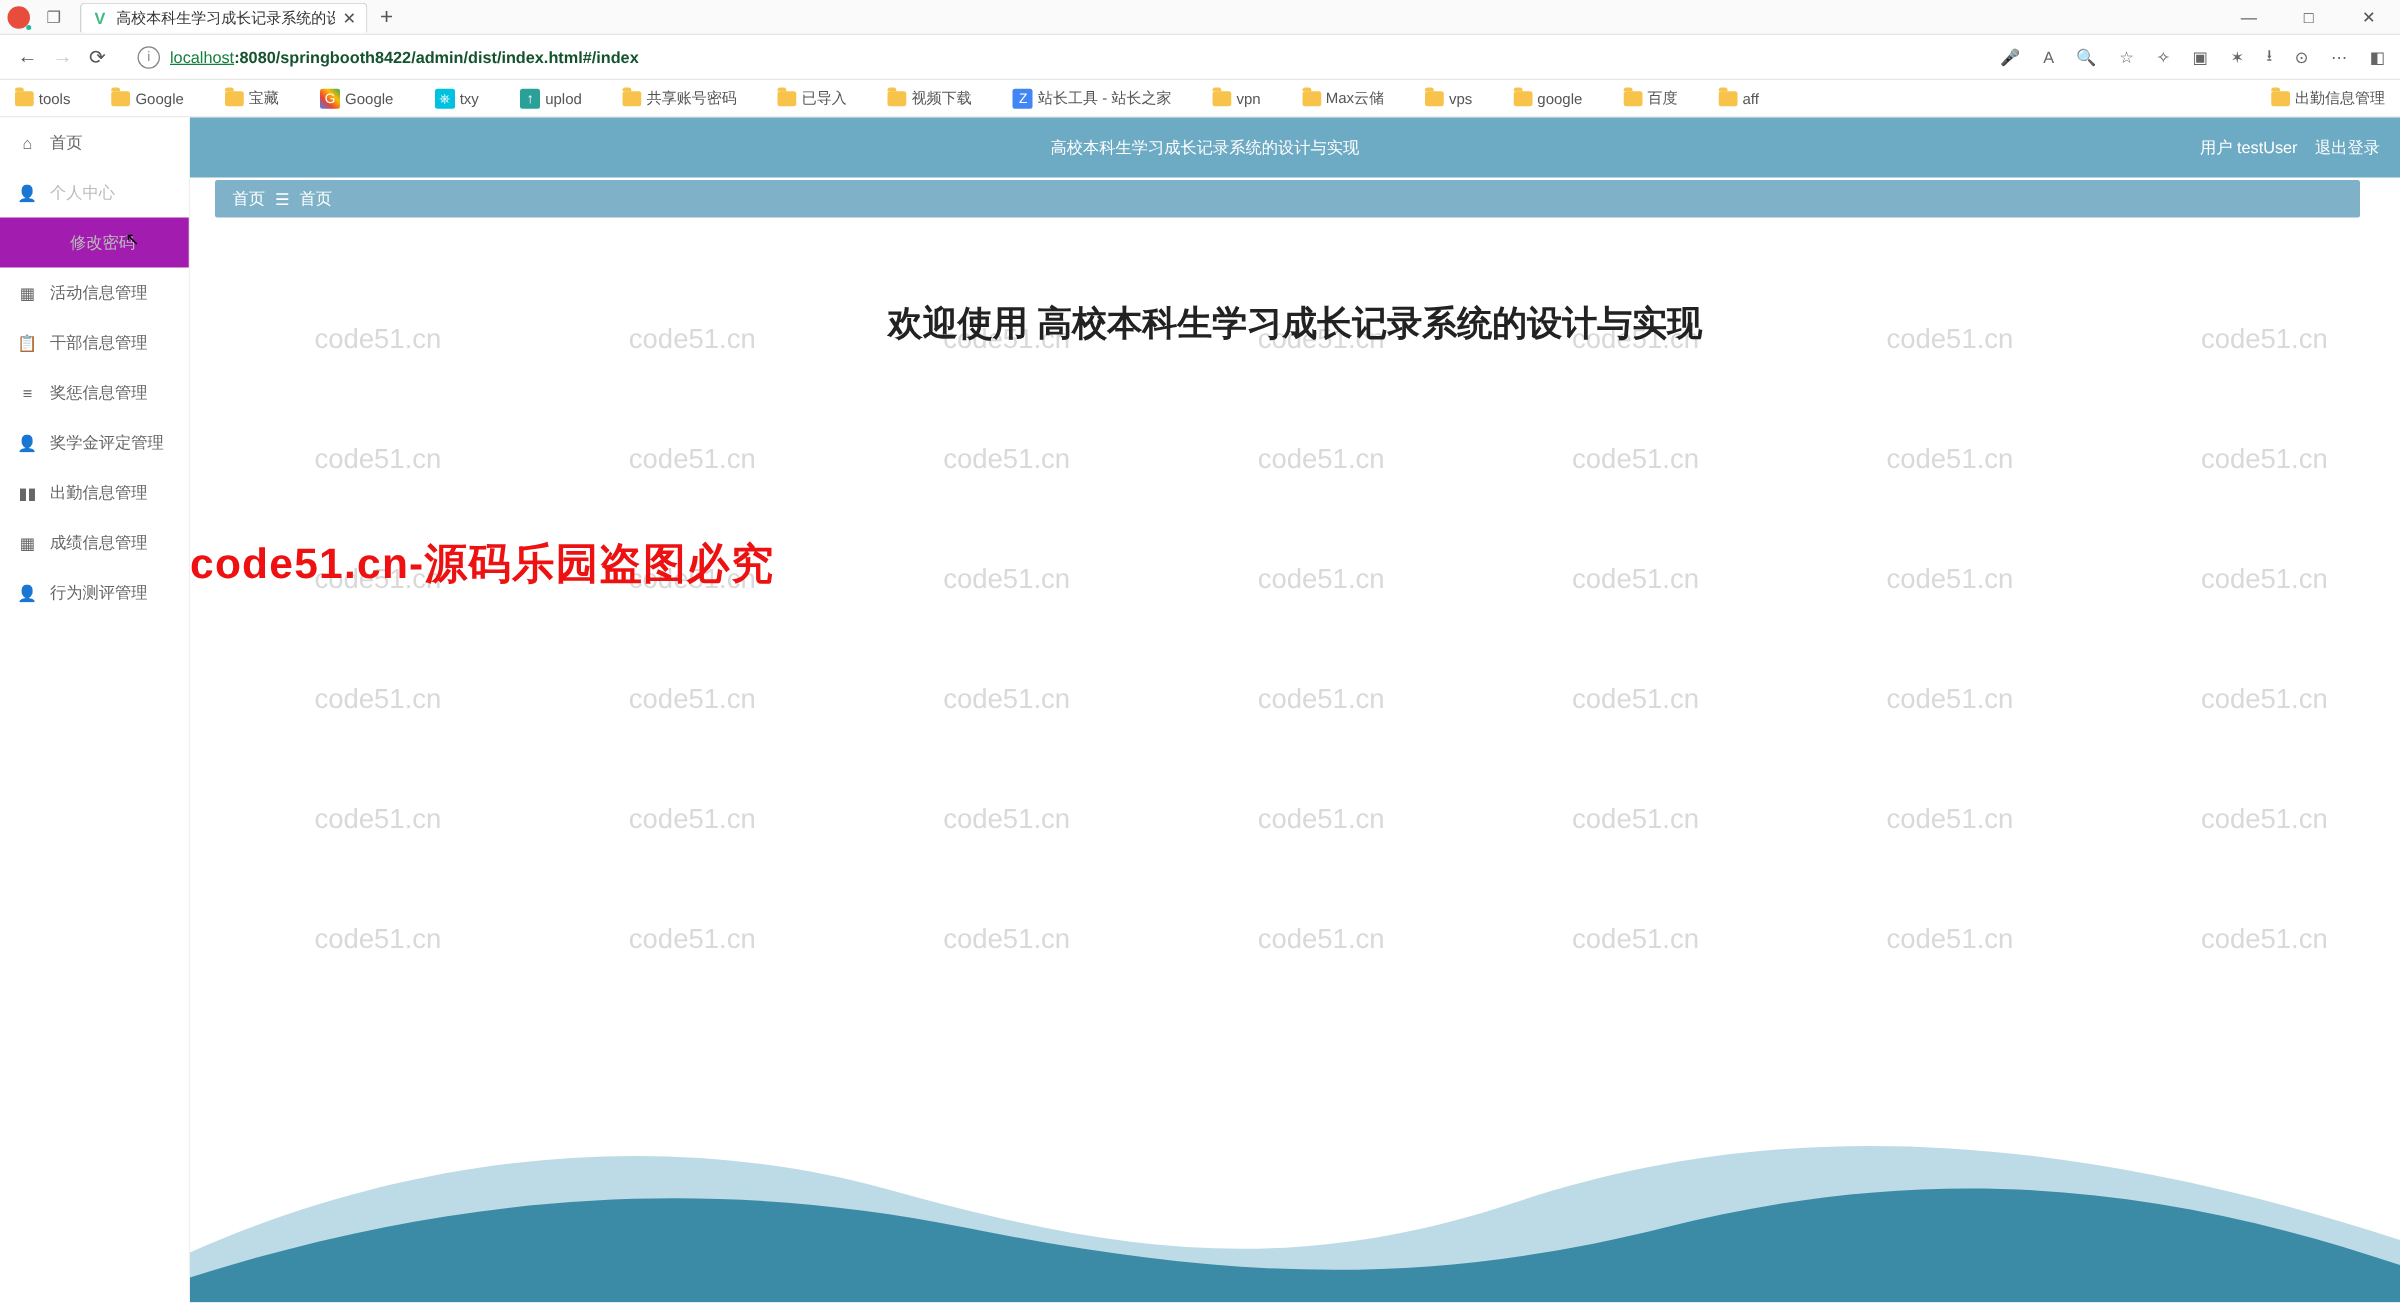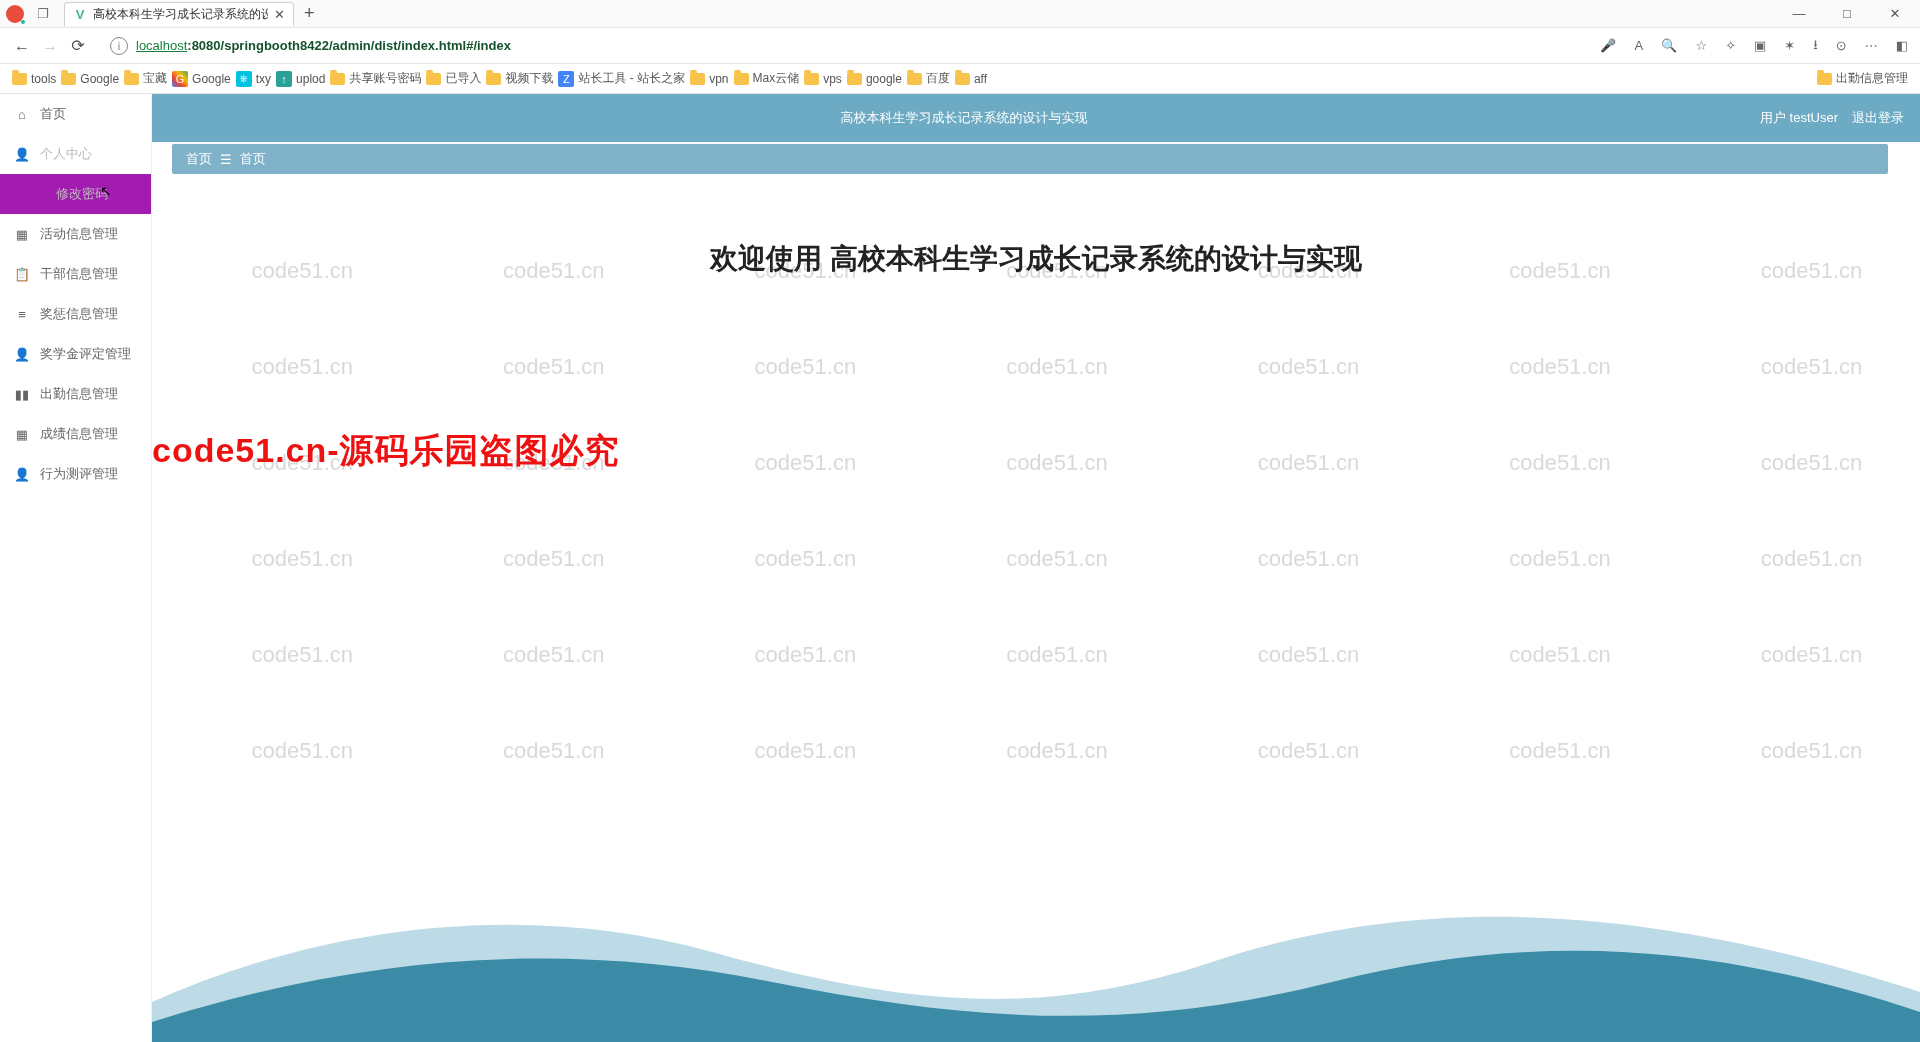--- a/index.html
+++ b/index.html
@@ -20,21 +20,21 @@
 
   .addrbar{height:36px;background:#fff;display:flex;align-items:center;padding:0 8px;border-bottom:1px solid #e6e6e6;}
   .nav-btn{width:28px;text-align:center;color:#555;font-size:16px;}
   .urlbox{flex:1;display:flex;align-items:center;gap:8px;margin:0 10px;height:28px;border-radius:4px;padding:0 8px;font-size:13px;color:#888;}
   .urlbox .info{width:18px;height:18px;border:1px solid #888;border-radius:50%;display:flex;align-items:center;justify-content:center;font-size:11px;}
   .urlbox .url{color:#333;}
   .urlbox .url .host{color:#15803d;text-decoration:underline;}
   .urlbox .url .path{color:#14532d;font-weight:bold;}
   .addr-actions{display:flex;gap:18px;color:#666;align-items:center;padding-right:4px;}
 
-  .bookbar{height:30px;background:#fff;display:flex;align-items:center;padding:0 12px;gap:5px;border-bottom:1px solid #e5e5e5;font-size:12px;}
+  .bookbar{height:30px;background:#fff;display:flex;align-items:center;padding:0 12px;gap:33px;border-bottom:1px solid #e5e5e5;font-size:12px;}
   .bm{display:flex;align-items:center;gap:4px;color:#555;}
   .folder{width:15px;height:12px;background:#f7c34a;border-radius:2px;position:relative;}
   .folder::before{content:"";position:absolute;top:-3px;left:0;width:7px;height:3px;background:#f7c34a;border-radius:2px 2px 0 0;}
   .bm .glyph{width:16px;height:16px;display:flex;align-items:center;justify-content:center;border-radius:2px;font-size:11px;color:#fff;}
   .g-blue{background:#4285f4;} .g-cyan{background:#00c2e0;} .g-teal{background:#2aa198;}
   .g-multi{background:linear-gradient(45deg,#4285f4,#ea4335,#fbbc05,#34a853);}
   .bm-right{margin-left:auto;}
 
   
   .app{position:absolute;top:94px;left:0;right:0;bottom:0;}

